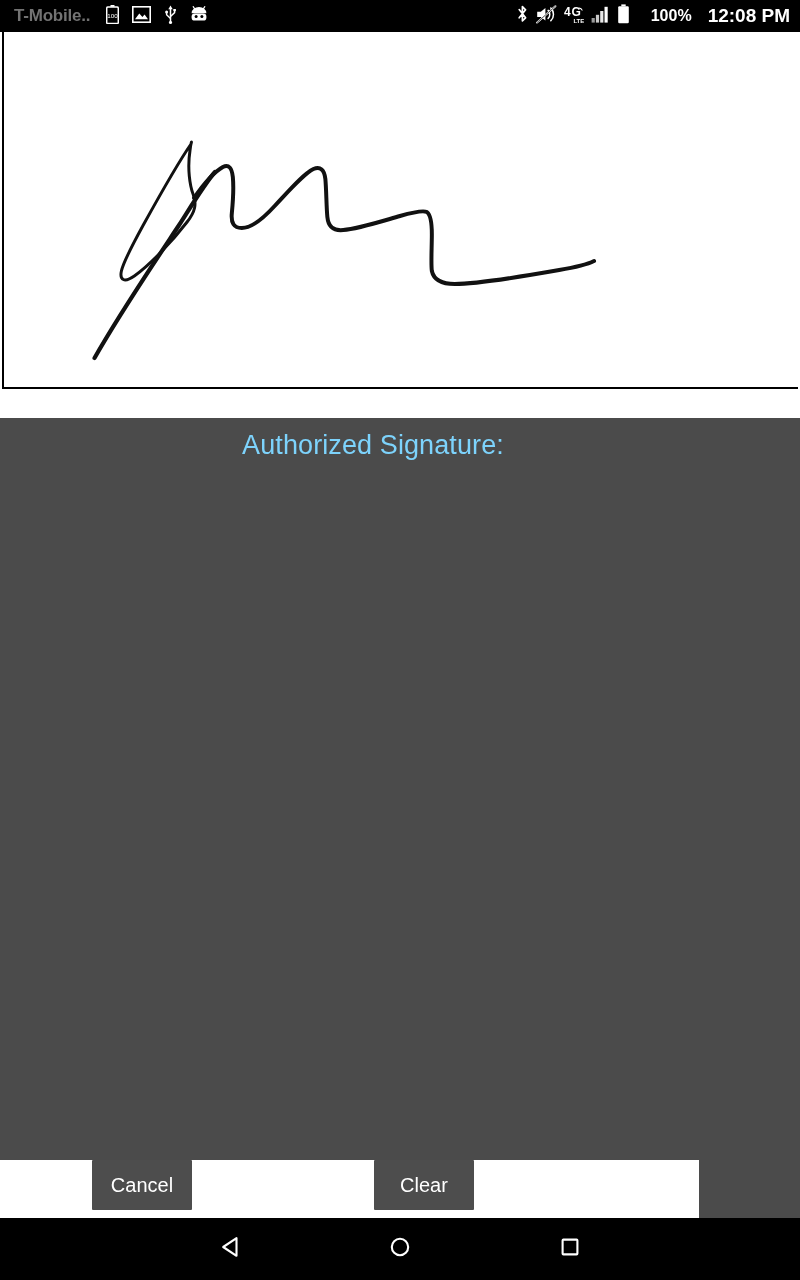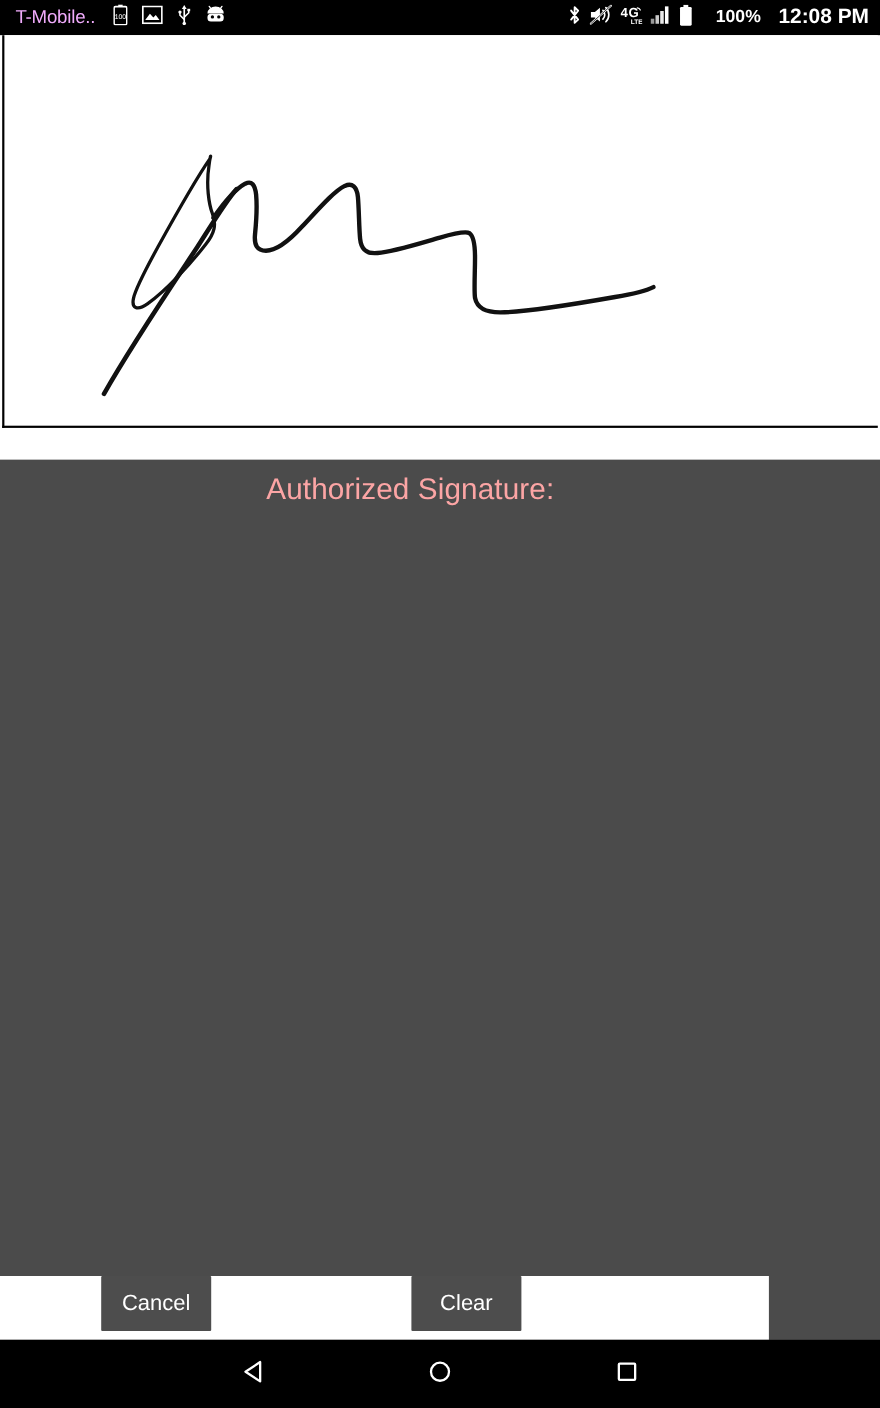--- a/index.html
+++ b/index.html
@@ -24,23 +24,23 @@
     position: absolute;
     left: 0; top: 0;
     width: 800px; height: 32px;
     background: #000000;
     display: flex;
     align-items: center;
     box-sizing: border-box;
     padding: 0 10px 0 14px;
   }
   .carrier {
-    color: #f0abfc;
+    color: #737373;
     font-size: 17px;
-    font-weight: normal;
+    font-weight: bold;
     letter-spacing: -0.2px;
     white-space: nowrap;
   }
   .status-left-icons {
     display: flex;
     align-items: center;
     gap: 13px;
     margin-left: 16px;
   }
   .status-spacer { flex: 1 1 auto; }
@@ -98,21 +98,21 @@
     left: 0; top: 418px;
     width: 800px;
     height: 742px;
     background: #4b4b4b;
   }
   #signature-label {
     position: absolute;
     left: 0; top: 12px;
     width: 746px;
     text-align: center;
-    color: #fca5a5;
+    color: #7dd3fc;
     font-size: 27px;
     font-weight: normal;
     letter-spacing: 0.1px;
   }
 
   
   #action-bar {
     position: absolute;
     left: 0; top: 1160px;
     width: 699px;

